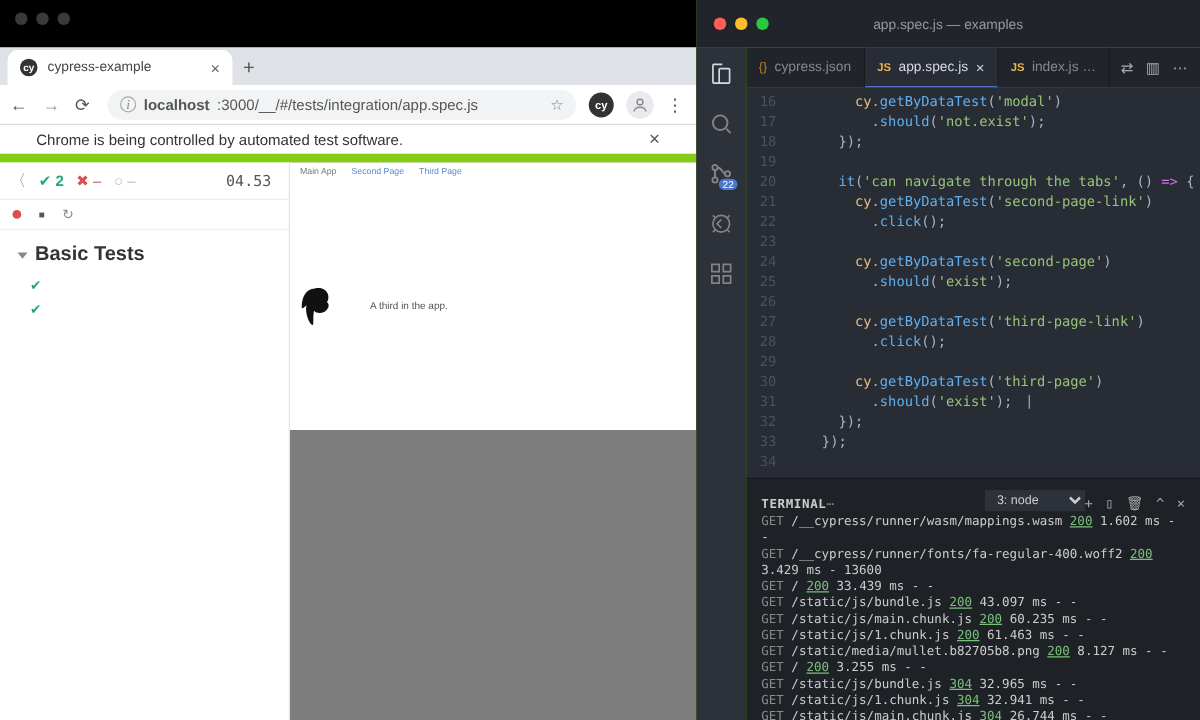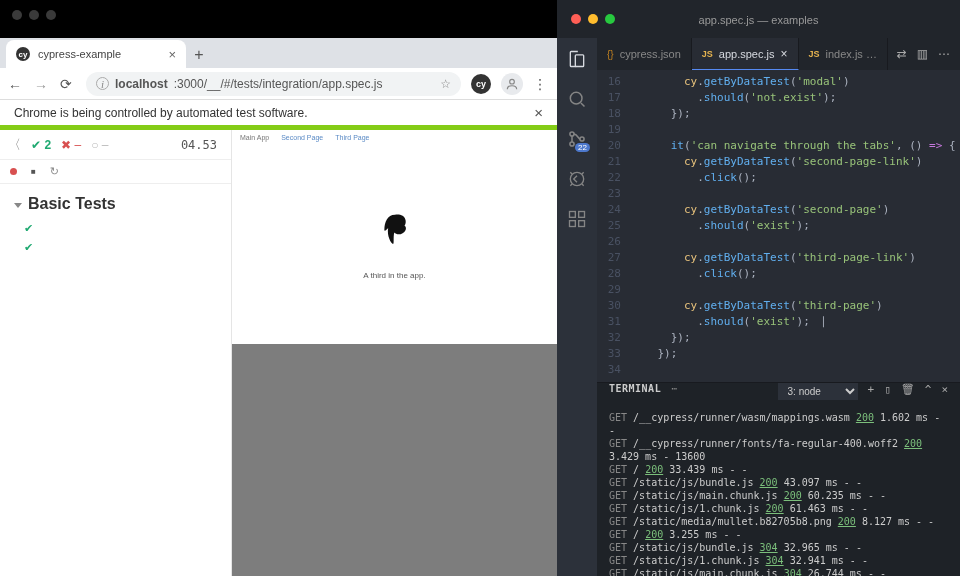--- a/index.html
+++ b/index.html
@@ -14,42 +14,42 @@
 .tab-close { margin-left: auto; color: #666; font-size: 13px; }
 .new-tab { width: 26px; height: 26px; display: flex; align-items: center; justify-content: center; color: #555; font-size: 16px; }
 .addr-bar { background: #fff; height: 32px; display: flex; align-items: center; padding: 0 8px; gap: 10px; border-bottom: 1px solid #ddd; }
 .nav-arrow { color: #999; font-size: 14px; width: 16px; }
 .nav-arrow.enabled { color: #555; }
 .url-box { flex: 1; background: #f1f3f4; border-radius: 14px; height: 24px; display: flex; align-items: center; padding: 0 10px; font-size: 12px; color: #555; gap: 6px; }
 .url-i { color: #888; font-size: 11px; border: 1px solid #aaa; border-radius: 50%; width: 13px; height: 13px; display: flex; align-items: center; justify-content: center; font-family: serif; font-style: italic;}
 .url-star { color: #888; margin-left: auto; }
 .cy-badge { width: 20px; height: 20px; border-radius: 50%; background: #333; display:flex;align-items:center;justify-content:center;color:#fff;font-size:9px;font-weight:bold;}
 .avatar { width: 22px; height: 22px; border-radius: 50%; background: #e8eaed;color:#888;display:flex;align-items:center;justify-content:center; }
-.infobar { background: #fff; height: 30px; display: flex; align-items: center; padding: 0 14px; font-size: 12px; color: #333; border-bottom: 5px solid #84cc16; }
+.infobar { background: #fff; height: 30px; display: flex; align-items: center; padding: 0 29px; font-size: 12px; color: #333; border-bottom: 7px solid #84cc16; }
 .infobar-x { margin-left: auto; color: #555; font-size: 15px; }
 .cypress-body { flex: 1; display: flex; overflow: hidden; }
 .cmd-log { width: 232px; background: #fff; display: flex; flex-direction: column; border-right: 1px solid #e5e5e5; }
 .cmd-header { height: 30px; display: flex; align-items: center; padding: 0 8px; border-bottom: 1px solid #eee; gap: 10px; font-size: 12px; }
 .chev-back { color: #888; font-size: 13px; }
 .pass-ct { color: #1fa971; font-weight: 600; }
 .fail-ct { color: #d85050; }
 .pend-ct { color: #bbb; }
 .dur { color: #555; font-family: ui-monospace, monospace; margin-left: auto; margin-right: 6px; }
 .cmd-toolbar { height: 24px; display: flex; align-items: center; gap: 14px; padding: 0 10px; border-bottom: 1px solid #eee; color: #888; font-size: 11px; }
 .rec-dot { width:7px;height:7px;border-radius:50%;background:#d85050; }
 .tests-tree { padding: 8px 10px; }
 .tree-group { font-weight: 600; color: #333; font-size: 16px; padding: 3px 0 6px 4px; }
 .tree-caret { display:inline-block; width:0;height:0;border-left:4px solid transparent;border-right:4px solid transparent;border-top:5px solid #888;margin-right:6px;position:relative;top:-1px; }
 .tree-test { font-size: 12px; color: #555; padding: 3px 0 3px 14px; display:flex;align-items:center;gap:6px;}
 .check { color:#1fa971; font-size:11px; }
 .app-frame { flex:1; background: #7d7d7d; display:flex;flex-direction:column;}
 .app-top { background:#fff; display:flex; flex-direction:column; }
 .app-nav { height:14px; display:flex; align-items:center; gap:12px; padding:0 8px; font-size:7px; color:#5a8ac5;}
 .app-nav span:first-child{color:#777;}
-.app-content { background:#fff; height:200px; display:flex; flex-direction:column; align-items:center; justify-content:center; gap:24px;}
+.app-content { background:#fff; height:200px; display:flex; flex-direction:row; align-items:center; gap:24px;}
 .mullet { width:40px; height:38px; position:relative; }
 .mullet svg { width:100%; height:100%; }
 .app-caption { font-size:8px; color:#555; }
 .right-pane { flex:1; background:#4d7c0f; display:flex; flex-direction:column; position:relative; color:#ccc; }
 .right-top { background:#21252b; height:38px; position:relative; }
 .mac-dots-right { position:absolute; top:14px; left:14px; display:flex; gap:7px; }
 .md-r { width:10px;height:10px;border-radius:50%;background:#ff5f56;}
 .md-y { background:#ffbd2e; }
 .md-g { background:#27c93f; }
 .vscode-title-text { position:absolute; top:14px; left:50%; transform:translateX(-50%); font-size:11px; color:#999; }
@@ -64,21 +64,21 @@
 .ed-tab.active { background:#282c34; color:#d7dae0; border-bottom:1px solid #568af2;}
 .ed-tab .js-ic { color:#e6b450; font-size:9px; font-weight:bold; }
 .ed-tab .json-ic { color:#c08020; font-size:10px; }
 .ed-tab .cls { color:#d7dae0; font-size:12px; }
 .ed-actions { margin-left:auto; display:flex; gap:10px; padding-right:10px; color:#aaa; font-size:12px;}
 .code-area { flex:1; background:#282c34; display:flex; font-family: "SF Mono", Menlo, Consolas, monospace; font-size:11px; line-height:16px; overflow:hidden; padding-top:4px;}
 .gutter { width:34px; text-align:right; color:#495162; padding-right:10px; user-select:none;}
 .code-lines { flex:1; color:#abb2bf; white-space:pre; }
 .tok-fn{color:#61afef;} .tok-str{color:#98c379;} .tok-kw{color:#c678dd;} .tok-cy{color:#e5c07b;}
 .terminal { background:#1e2227; border-top:1px solid #181a1f; font-family:"SF Mono",Menlo,Consolas,monospace; font-size:10px; padding:0; height:194px; overflow:hidden;}
-.term-header { display:flex; align-items:flex-start; height:26px; padding:0 12px; font-size:10px; color:#888; gap:10px;}
+.term-header { display:flex; align-items:flex-end; height:26px; padding:0 12px; font-size:10px; color:#888; gap:0;}
 .term-header .lbl{color:#ccc; font-weight:600; letter-spacing:0.5px;}
 .term-select { background:#2c313a; color:#ccc; border:none; font-size:10px; padding:2px 20px 2px 6px; margin-left:auto;}
 .term-acts{display:flex;gap:10px;color:#aaa;font-size:11px;}
 .term-body { padding:2px 12px; color:#ccc; line-height:13px;}
 .t-200{color:#7bbf7b;text-decoration:underline;} .t-path{color:#ccc;} .t-dim{color:#888;}
 </style>
 </head>
 <body>
 
 <div class="screen">

